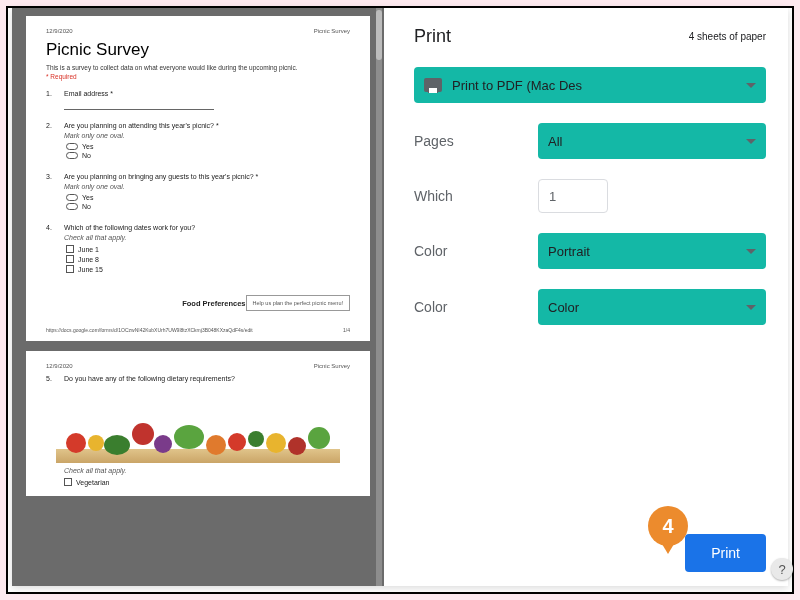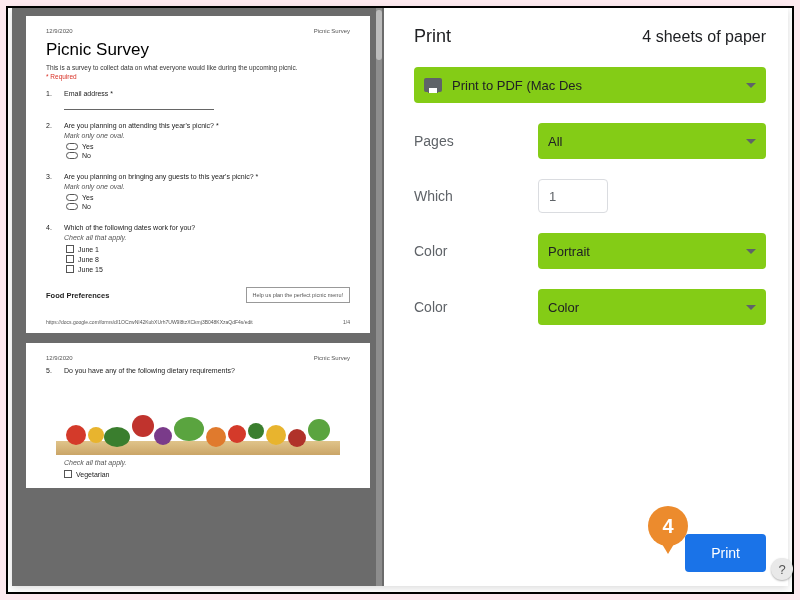--- a/index.html
+++ b/index.html
@@ -18,37 +18,37 @@
     .required { color: #d93025; font-size: 6.5px; margin-bottom: 10px; }
     .q { display: flex; gap: 8px; margin-bottom: 12px; }
     .q-num { width: 10px; }
     .q-body { flex: 1; }
     .q-text { margin-bottom: 3px; }
     .q-sub { font-style: italic; color: #555; margin-bottom: 4px; }
     .input-line { border-bottom: 1px solid #666; width: 150px; height: 10px; margin-top:3px; }
     .opt { display: flex; align-items: center; gap: 4px; margin-bottom: 2px; margin-left: 2px; }
     .oval { width: 12px; height: 7px; border: 0.7px solid #555; border-radius: 4px; }
     .chk { width: 8px; height: 8px; border: 0.7px solid #555; }
-    .section-row { display: flex; justify-content: space-between; align-items: center; margin-top: 0; margin-bottom: 10px; }
+    .section-row { display: flex; justify-content: flex-end; align-items: center; margin-top: 8px; margin-bottom: 10px; }
     .section-label { font-weight: bold; font-size: 7.5px; }
     .section-box { border: 0.5px solid #999; padding: 4px 6px; font-size: 5.5px; color: #555; }
     .page-ftr { font-size: 5px; color: #555; display:flex; justify-content:space-between; margin-top: 6px; }
     .fruit-img { height: 62px; margin: 4px 10px 4px; position: relative; }
     .board { position:absolute; left:0; right:0; bottom:0; height:14px; background:linear-gradient(#e0c48a,#caa567); }
     .fruit { position:absolute; border-radius:50%; }
     
     
     .settings-pane { flex: 1; padding: 18px 22px 14px 30px; display: flex; flex-direction: column; position: relative; }
     .hdr-row { display: flex; justify-content: space-between; align-items: center; margin-bottom: 20px; }
     .print-title { font-size: 18px; color: #202124; }
-    .sheets { font-size: 16px; color: #202124; }
+    .sheets { font-size: 10px; color: #202124; }
     .row { display: flex; align-items: center; margin-bottom: 20px; }
     .row-label { width: 124px; font-size: 14px; color: #5f6368; }
     .row-ctrl { flex: 1; }
-    .select { background: #84cc16; border-radius: 4px; height: 36px; display: flex; align-items: center; padding: 0 10px; justify-content: space-between; color: #202124; font-size: 13px; cursor: pointer; }
+    .select { background: #14b8a6; border-radius: 4px; height: 36px; display: flex; align-items: center; padding: 0 10px; justify-content: space-between; color: #202124; font-size: 13px; cursor: pointer; }
     .select .lead { display:flex; align-items:center; gap: 10px; overflow:hidden; white-space:nowrap; }
     .numfield { width: 70px; height: 34px; border: 1px solid #dadce0; border-radius: 4px; padding: 0 10px; font-size: 13px; color: #5f6368; display:flex; align-items:center; }
     .more-row { display: flex; justify-content: space-between; align-items: center; padding: 6px 2px 6px 0; font-size: 14px; color: #3c4043; cursor: pointer; }
     .caret { width:0; height:0; border-left:5px solid transparent; border-right:5px solid transparent; border-top:5px solid #5f6368; }
     .chev { font-size: 18px; color:#5f6368; }
     .footer { margin-top: auto; display: flex; justify-content: flex-end; gap: 10px; }
     .btn { height: 38px; padding: 0 26px; border-radius: 4px; font-size: 14px; font-weight: 500; display:flex; align-items:center; cursor:pointer; }
     .btn-primary { background: #1a73e8; color: #fff; border: none; }
     .btn-ghost { background: #fff; color: #1a73e8; border: 1px solid #dadce0; }
     .printer-icon { width:18px; height:14px; background:#5f6368; position:relative; border-radius:2px; }

